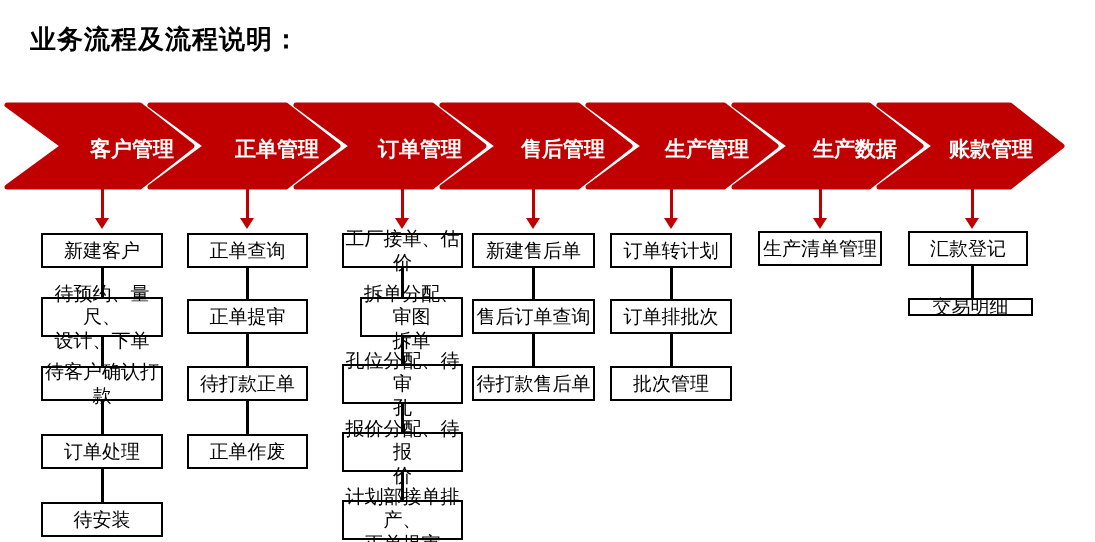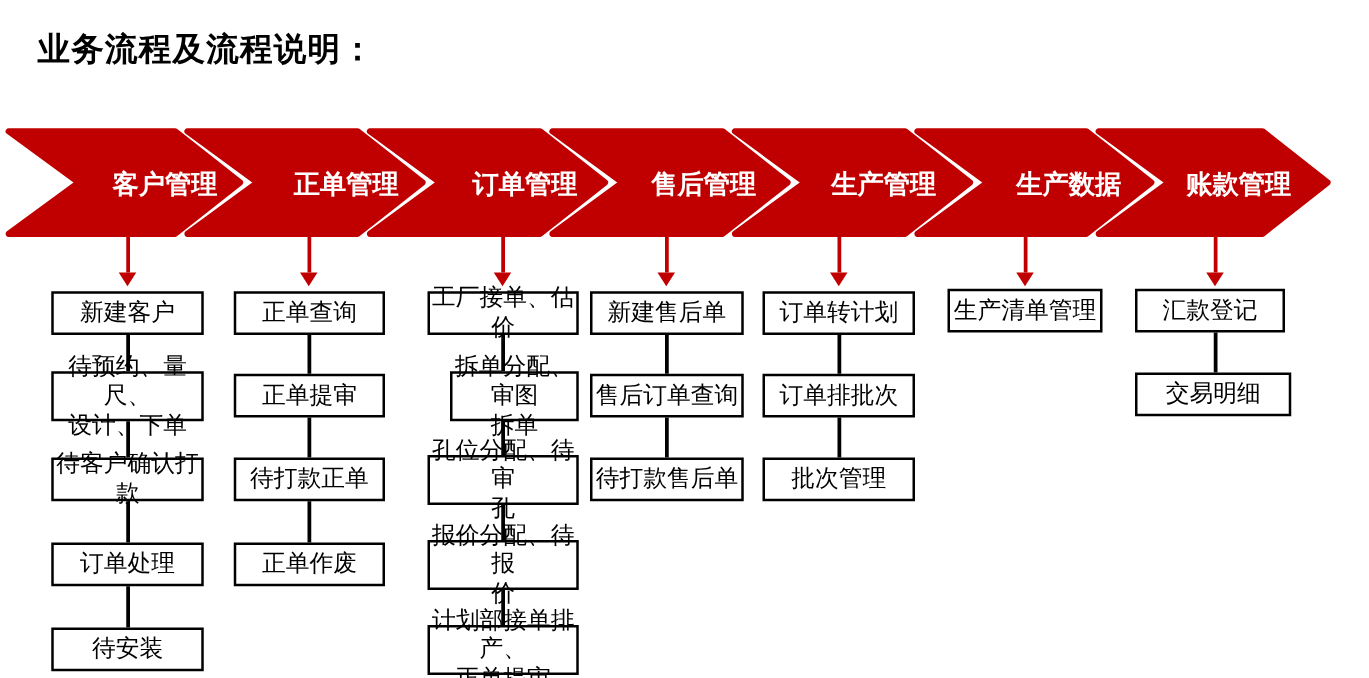--- a/index.html
+++ b/index.html
@@ -173,15 +173,15 @@
   <div class="step" style="left:472px; top:285px; width:123px; height:35px">售后订单查询</div>
   <div class="step" style="left:472px; top:352px; width:123px; height:35px">待打款售后单</div>
 
   <div class="step" style="left:610px; top:219px; width:122px; height:35px">订单转计划</div>
   <div class="step" style="left:610px; top:285px; width:122px; height:35px">订单排批次</div>
   <div class="step" style="left:610px; top:352px; width:122px; height:35px">批次管理</div>
 
   <div class="step" style="left:758px; top:217px; width:124px; height:35px">生产清单管理</div>
 
   <div class="step" style="left:908px; top:217px; width:120px; height:35px">汇款登记</div>
-  <div class="step" style="left:908px; top:284px; width:125px; height:35px">交易明细</div>
+  <div class="step" style="left:908px; top:284px; width:125px; height:18px">交易明细</div>
 
 </div>
 
 </body></html>

